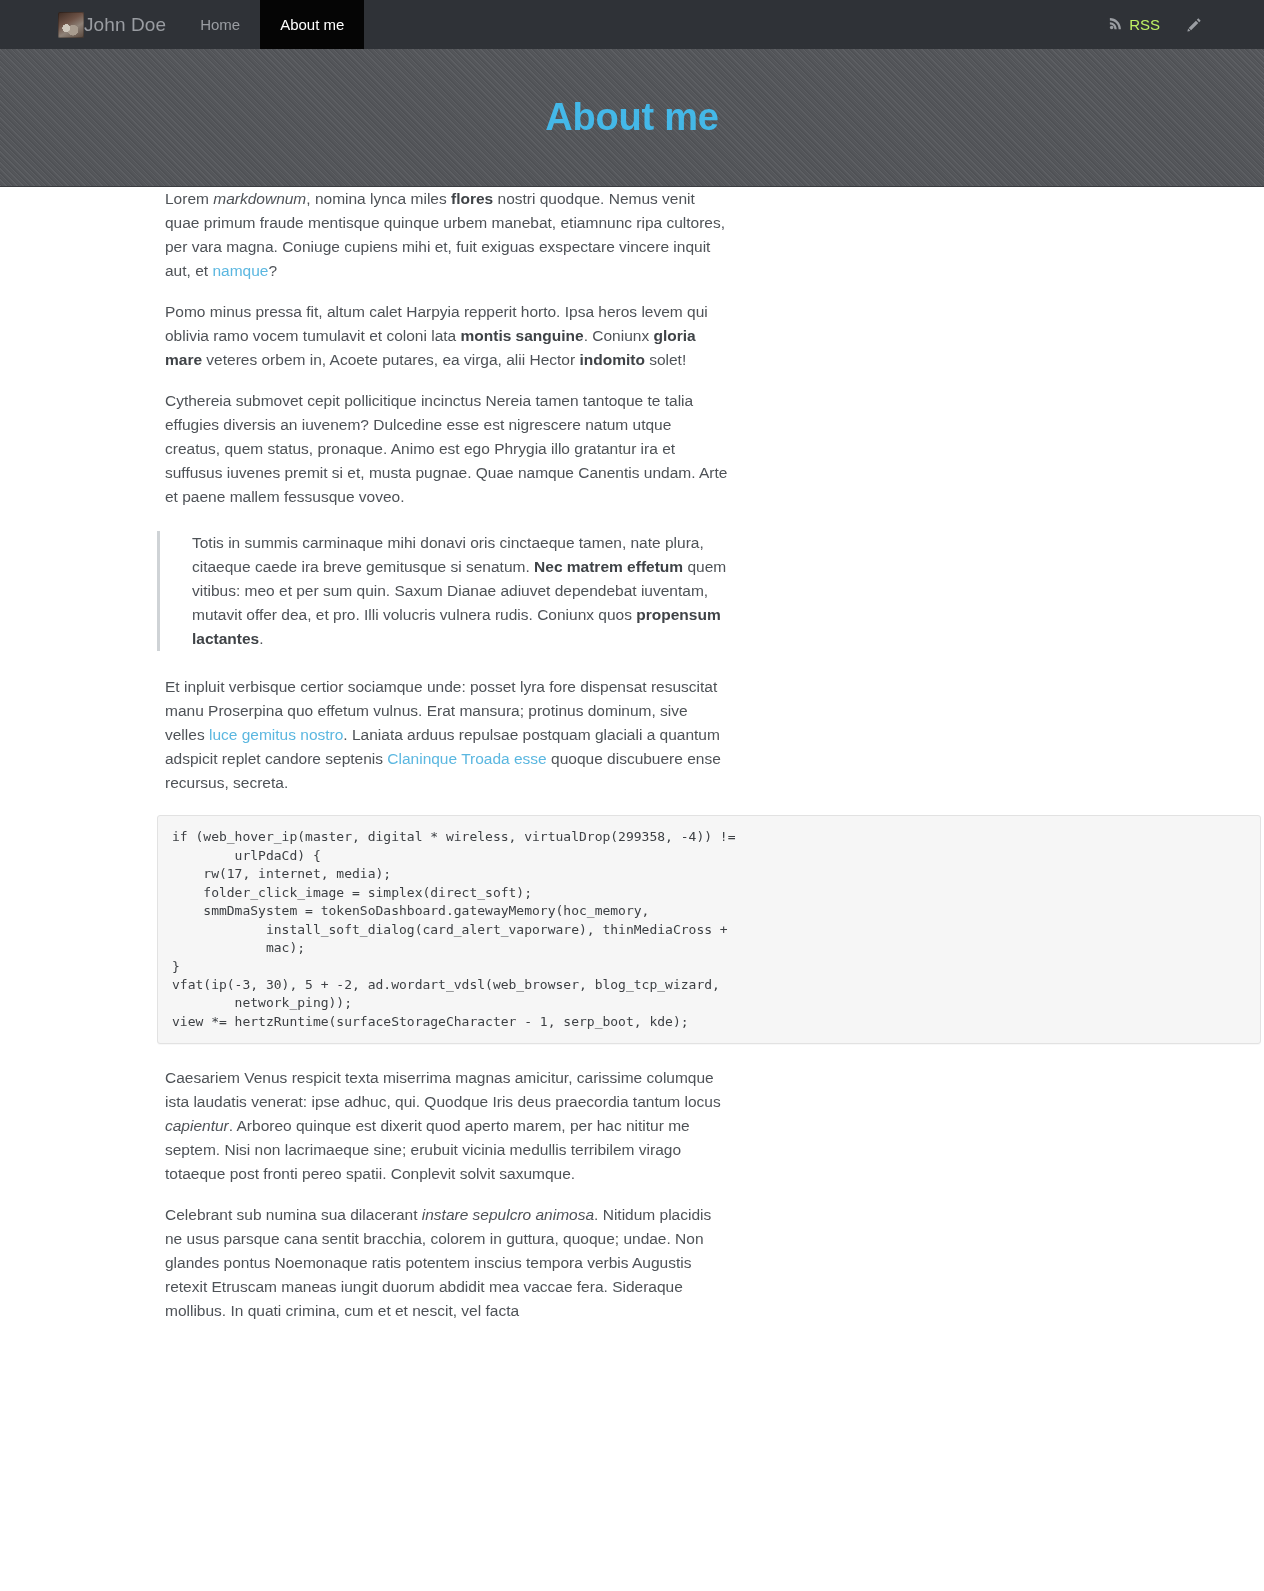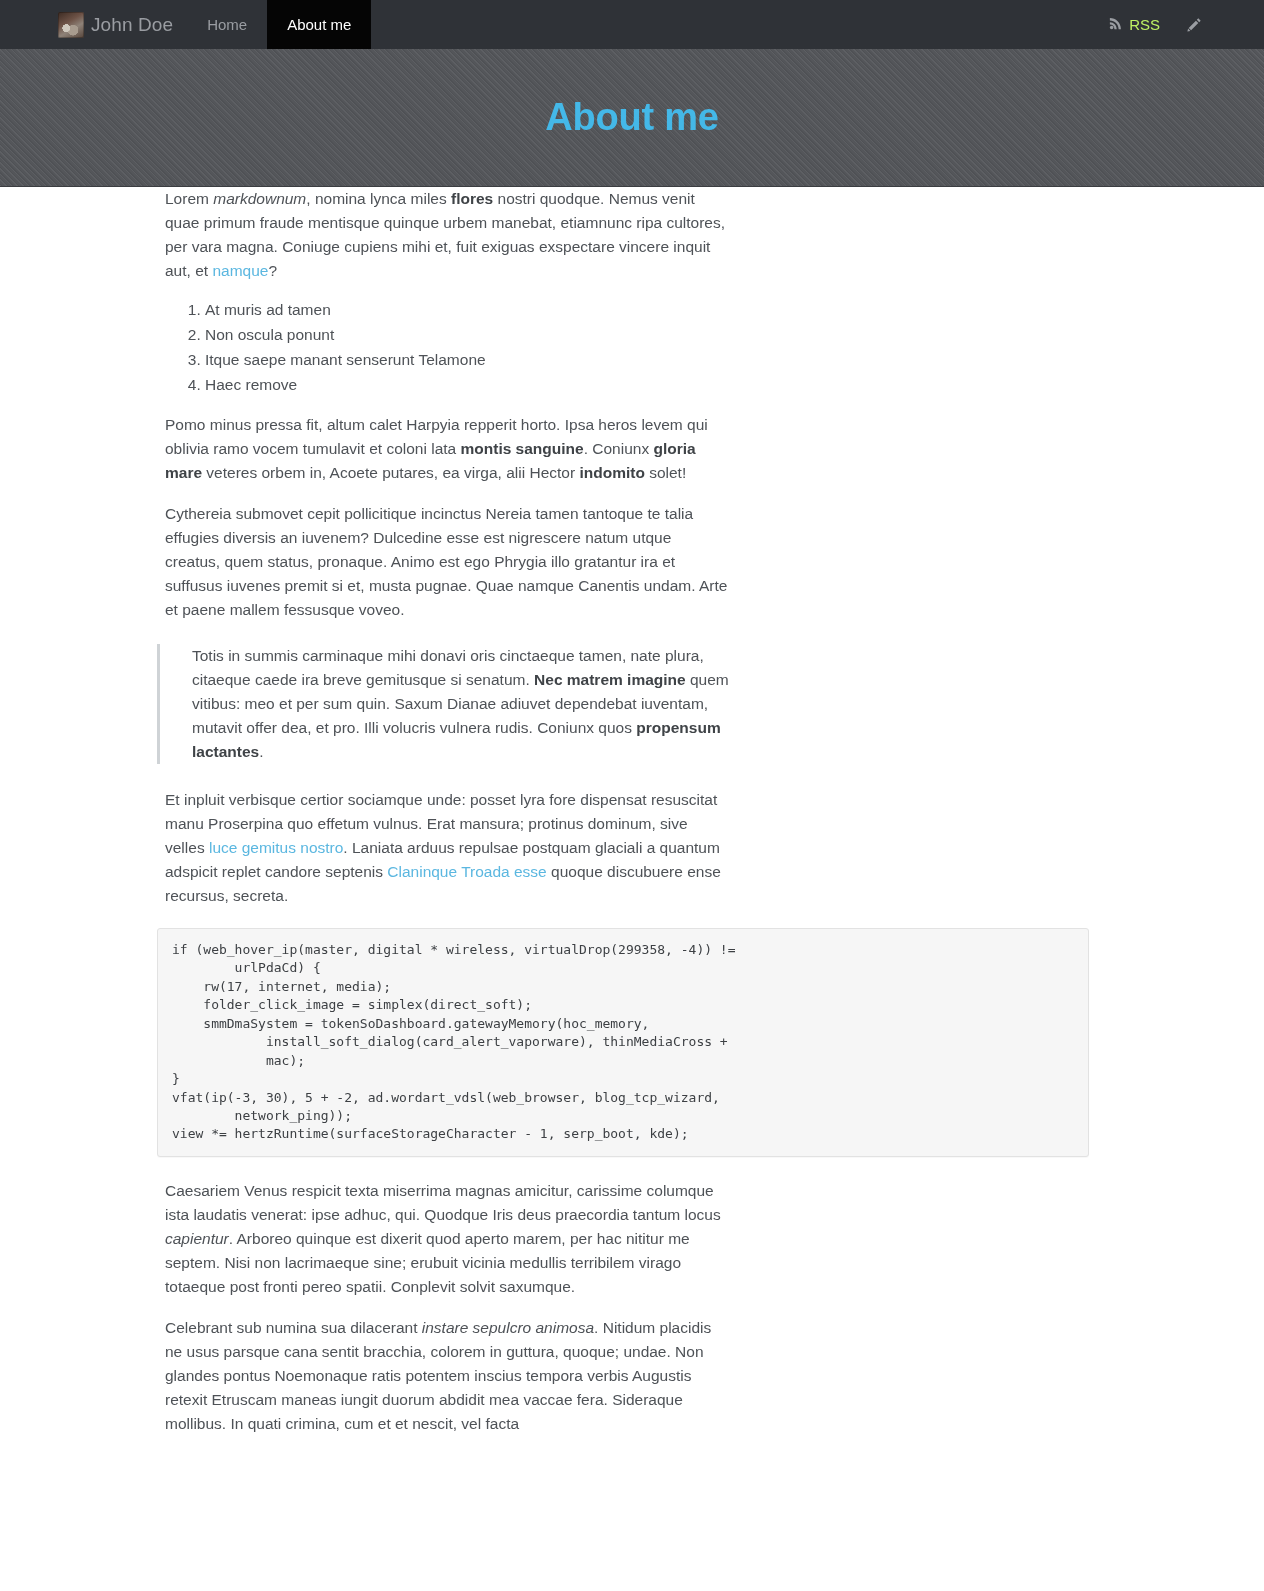--- a/index.html
+++ b/index.html
@@ -16,21 +16,21 @@
   .navbar {
     height: 49px;
     background: #2f3237;
     display: flex;
     align-items: stretch;
     position: relative;
   }
   .nav-brand {
     display: flex;
     align-items: center;
-    gap: 7px;
+    gap: 0;
     padding: 0 14px 0 58px;
     text-decoration: none;
     color: #9a9da2;
     font-size: 19px;
     letter-spacing: .1px;
   }
   .avatar {
     width: 26px;
     height: 26px;
     border-radius: 2px;
@@ -145,21 +145,21 @@
     margin: 0;
     max-width: 880px;
   }
 
   pre {
     margin: 20px 0 22px 0;
     padding: 12px 14px;
     background: #f6f6f6;
     border: 1px solid #e2e2e2;
     border-radius: 3px;
-    width: 932px;
+    width: 1104px;
     overflow: auto;
     box-shadow: 0 1px 1px rgba(0,0,0,.03);
   }
   pre code {
     font-family: "DejaVu Sans Mono", "Liberation Mono", monospace;
     font-size: 13px;
     line-height: 1.42;
     color: #3d4044;
     white-space: pre;
     display: block;
@@ -202,33 +202,27 @@
 
 <div class="page-banner">
   <h1 class="page-title">About me</h1>
 </div>
 
 <div class="content">
   <article class="post">
 
     <p><span>Lorem </span><em>markdownum</em><span>, nomina lynca miles </span><strong>flores</strong><span> nostri quodque. Nemus venit quae primum fraude mentisque quinque urbem manebat, etiamnunc ripa cultores, per vara magna. Coniuge cupiens mihi et, fuit exiguas exspectare vincere inquit aut, et </span><a href="#">namque</a><span>?</span></p>
 
-    <ol>
-      <li>At muris ad tamen</li>
-      <li>Non oscula ponunt</li>
-      <li>Itque saepe manant senserunt Telamone</li>
-      <li>Haec remove</li>
-    </ol>
 
     <p><span>Pomo minus pressa fit, altum calet Harpyia repperit horto. Ipsa heros levem qui oblivia ramo vocem tumulavit et coloni lata </span><strong>montis sanguine</strong><span>. Coniunx </span><strong>gloria mare</strong><span> veteres orbem in, Acoete putares, ea virga, alii Hector </span><strong>indomito</strong><span> solet!</span></p>
 
     <p>Cythereia submovet cepit pollicitique incinctus Nereia tamen tantoque te talia effugies diversis an iuvenem? Dulcedine esse est nigrescere natum utque creatus, quem status, pronaque. Animo est ego Phrygia illo gratantur ira et suffusus iuvenes premit si et, musta pugnae. Quae namque Canentis undam. Arte et paene mallem fessusque voveo.</p>
 
     <blockquote>
-      <p><span>Totis in summis carminaque mihi donavi oris cinctaeque tamen, nate plura, citaeque caede ira breve gemitusque si senatum. </span><strong>Nec matrem imagine</strong><span> quem vitibus: meo et per sum quin. Saxum Dianae adiuvet dependebat iuventam, mutavit offer dea, et pro. Illi volucris vulnera rudis. Coniunx quos </span><strong>propensum lactantes</strong><span>.</span></p>
+      <p><span>Totis in summis carminaque mihi donavi oris cinctaeque tamen, nate plura, citaeque caede ira breve gemitusque si senatum. </span><strong>Nec matrem effetum</strong><span> quem vitibus: meo et per sum quin. Saxum Dianae adiuvet dependebat iuventam, mutavit offer dea, et pro. Illi volucris vulnera rudis. Coniunx quos </span><strong>propensum lactantes</strong><span>.</span></p>
     </blockquote>
 
     <p><span>Et inpluit verbisque certior sociamque unde: posset lyra fore dispensat resuscitat manu Proserpina quo effetum vulnus. Erat mansura; protinus dominum, sive velles </span><a href="#">luce gemitus nostro</a><span>. Laniata arduus repulsae postquam glaciali a quantum adspicit replet candore septenis </span><a href="#">Claninque Troada esse</a><span> quoque discubuere ense recursus, secreta.</span></p>
 
     <pre><code>if (web_hover_ip(master, digital * wireless, virtualDrop(299358, -4)) !=
         urlPdaCd) {
     rw(17, internet, media);
     folder_click_image = simplex(direct_soft);
     smmDmaSystem = tokenSoDashboard.gatewayMemory(hoc_memory,
             install_soft_dialog(card_alert_vaporware), thinMediaCross +

